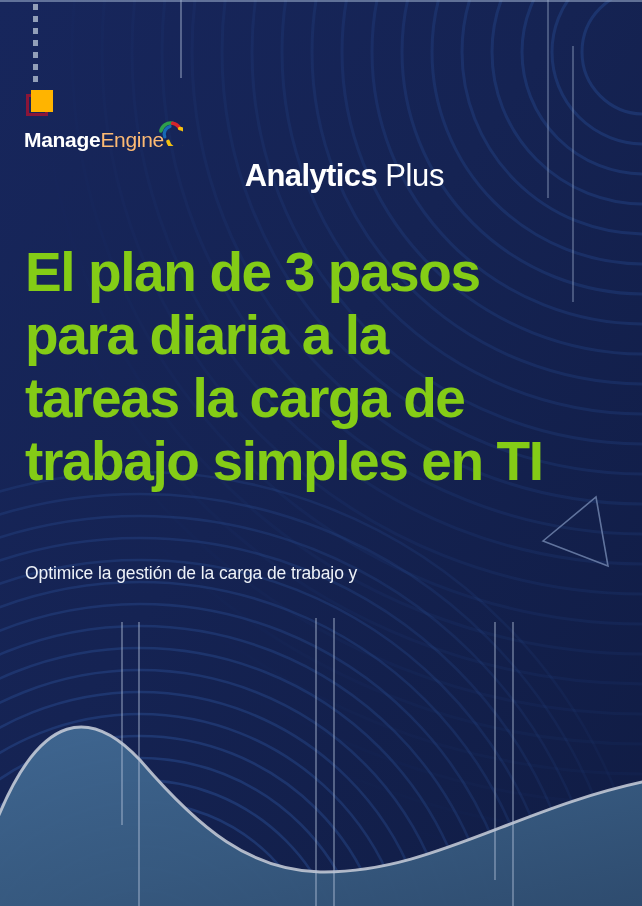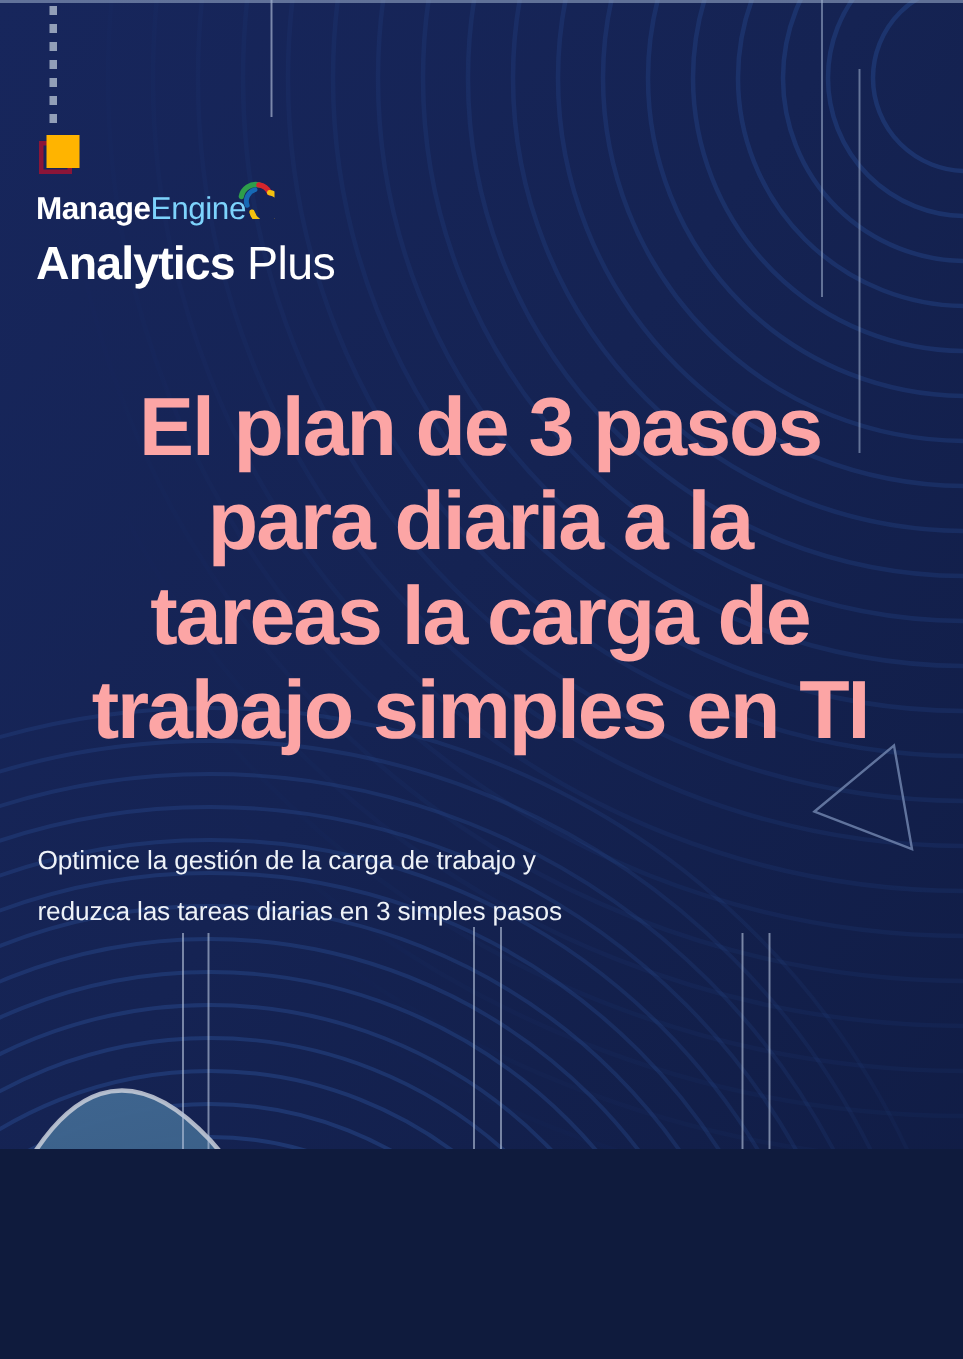--- a/index.html
+++ b/index.html
@@ -3,21 +3,21 @@
 <meta charset="utf-8">
 <style>
   html, body {
     margin: 0;
     padding: 0;
     background: #0f1b3d;
   }
   #page {
     position: relative;
     width: 642px;
-    height: 766px;
+    height: 906px;
     overflow: hidden;
     background: #16265a;
     font-family: "Liberation Sans", sans-serif;
     -webkit-font-smoothing: antialiased;
   }
 
   
   .bg-layer {
     position: absolute;
     inset: 0;
@@ -94,60 +94,60 @@
   }
   .me-manage {
     font-size: 21px;
     font-weight: 700;
     color: #ffffff;
     letter-spacing: -0.3px;
   }
   .me-engine {
     font-size: 21px;
     font-weight: 400;
-    color: #7dd3fc;
+    color: #fdba74;
     letter-spacing: -0.3px;
   }
   .me-swirl {
     margin-left: -7px;
     margin-top: -9px;
     width: 26px;
     height: 26px;
     flex: 0 0 auto;
   }
   .product-row {
     margin-top: 7px;
     line-height: 1;
     white-space: nowrap;
+    text-align: right;
   }
   .prod-bold {
     font-size: 31px;
     font-weight: 700;
     color: #ffffff;
     letter-spacing: -0.6px;
   }
   .prod-light {
     font-size: 31px;
     font-weight: 400;
     color: #ffffff;
     letter-spacing: -0.4px;
   }
 
   
   .headline {
     position: absolute;
     left: 25px;
-    top: 216px;
+    top: 204px;
     width: 590px;
-    color: #fca5a5;
+    color: #84cc16;
     font-size: 55px;
     font-weight: 700;
     line-height: 63px;
     letter-spacing: -1.4px;
-    text-align: center;
   }
   .headline .hl-line { display: block; white-space: nowrap; }
 
   
   .subtitle {
     position: absolute;
     left: 25px;
     top: 524px;
     width: 470px;
     color: #eef2f8;
@@ -315,16 +315,15 @@
 
   <h1 class="headline">
     <span class="hl-line">El plan de 3 pasos</span>
     <span class="hl-line">para diaria a la</span>
     <span class="hl-line">tareas la carga de</span>
     <span class="hl-line">trabajo simples en TI</span>
   </h1>
 
   <p class="subtitle">
     <span class="sub-line">Optimice la gestión de la carga de trabajo y</span>
-    <span class="sub-line">reduzca las tareas diarias en 3 simples pasos</span>
   </p>
 
 </div>
 
 </body></html>

